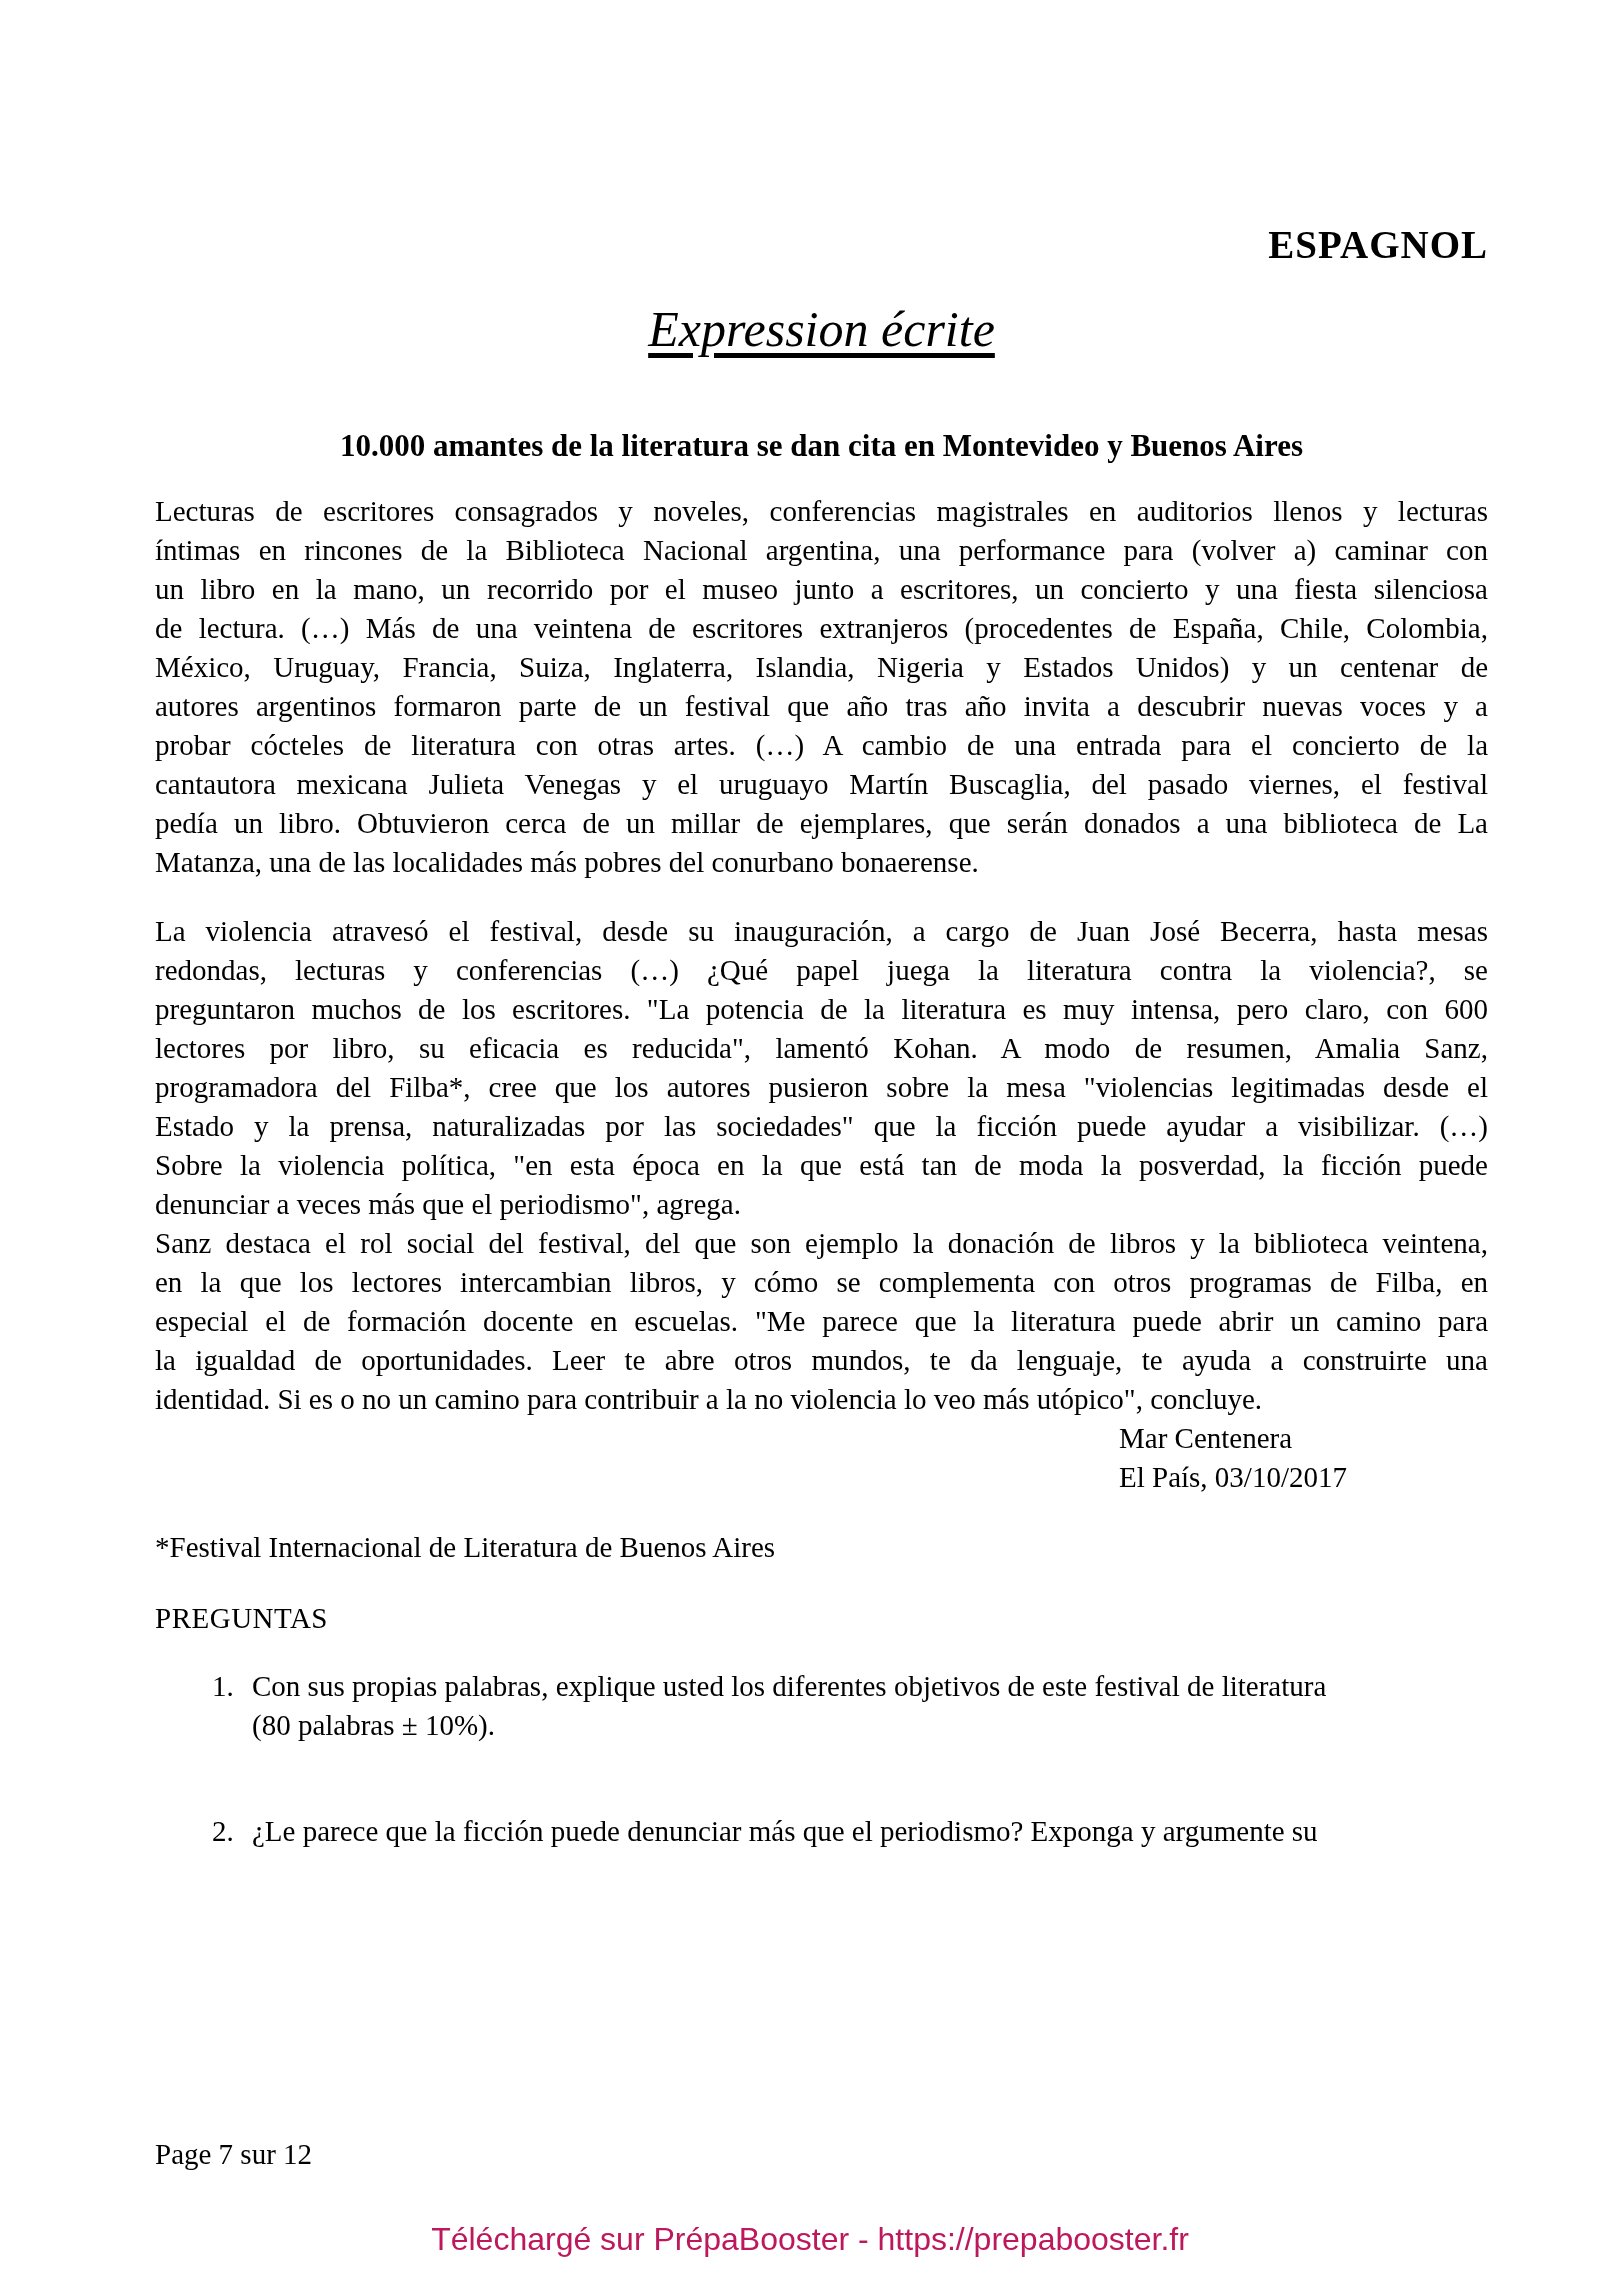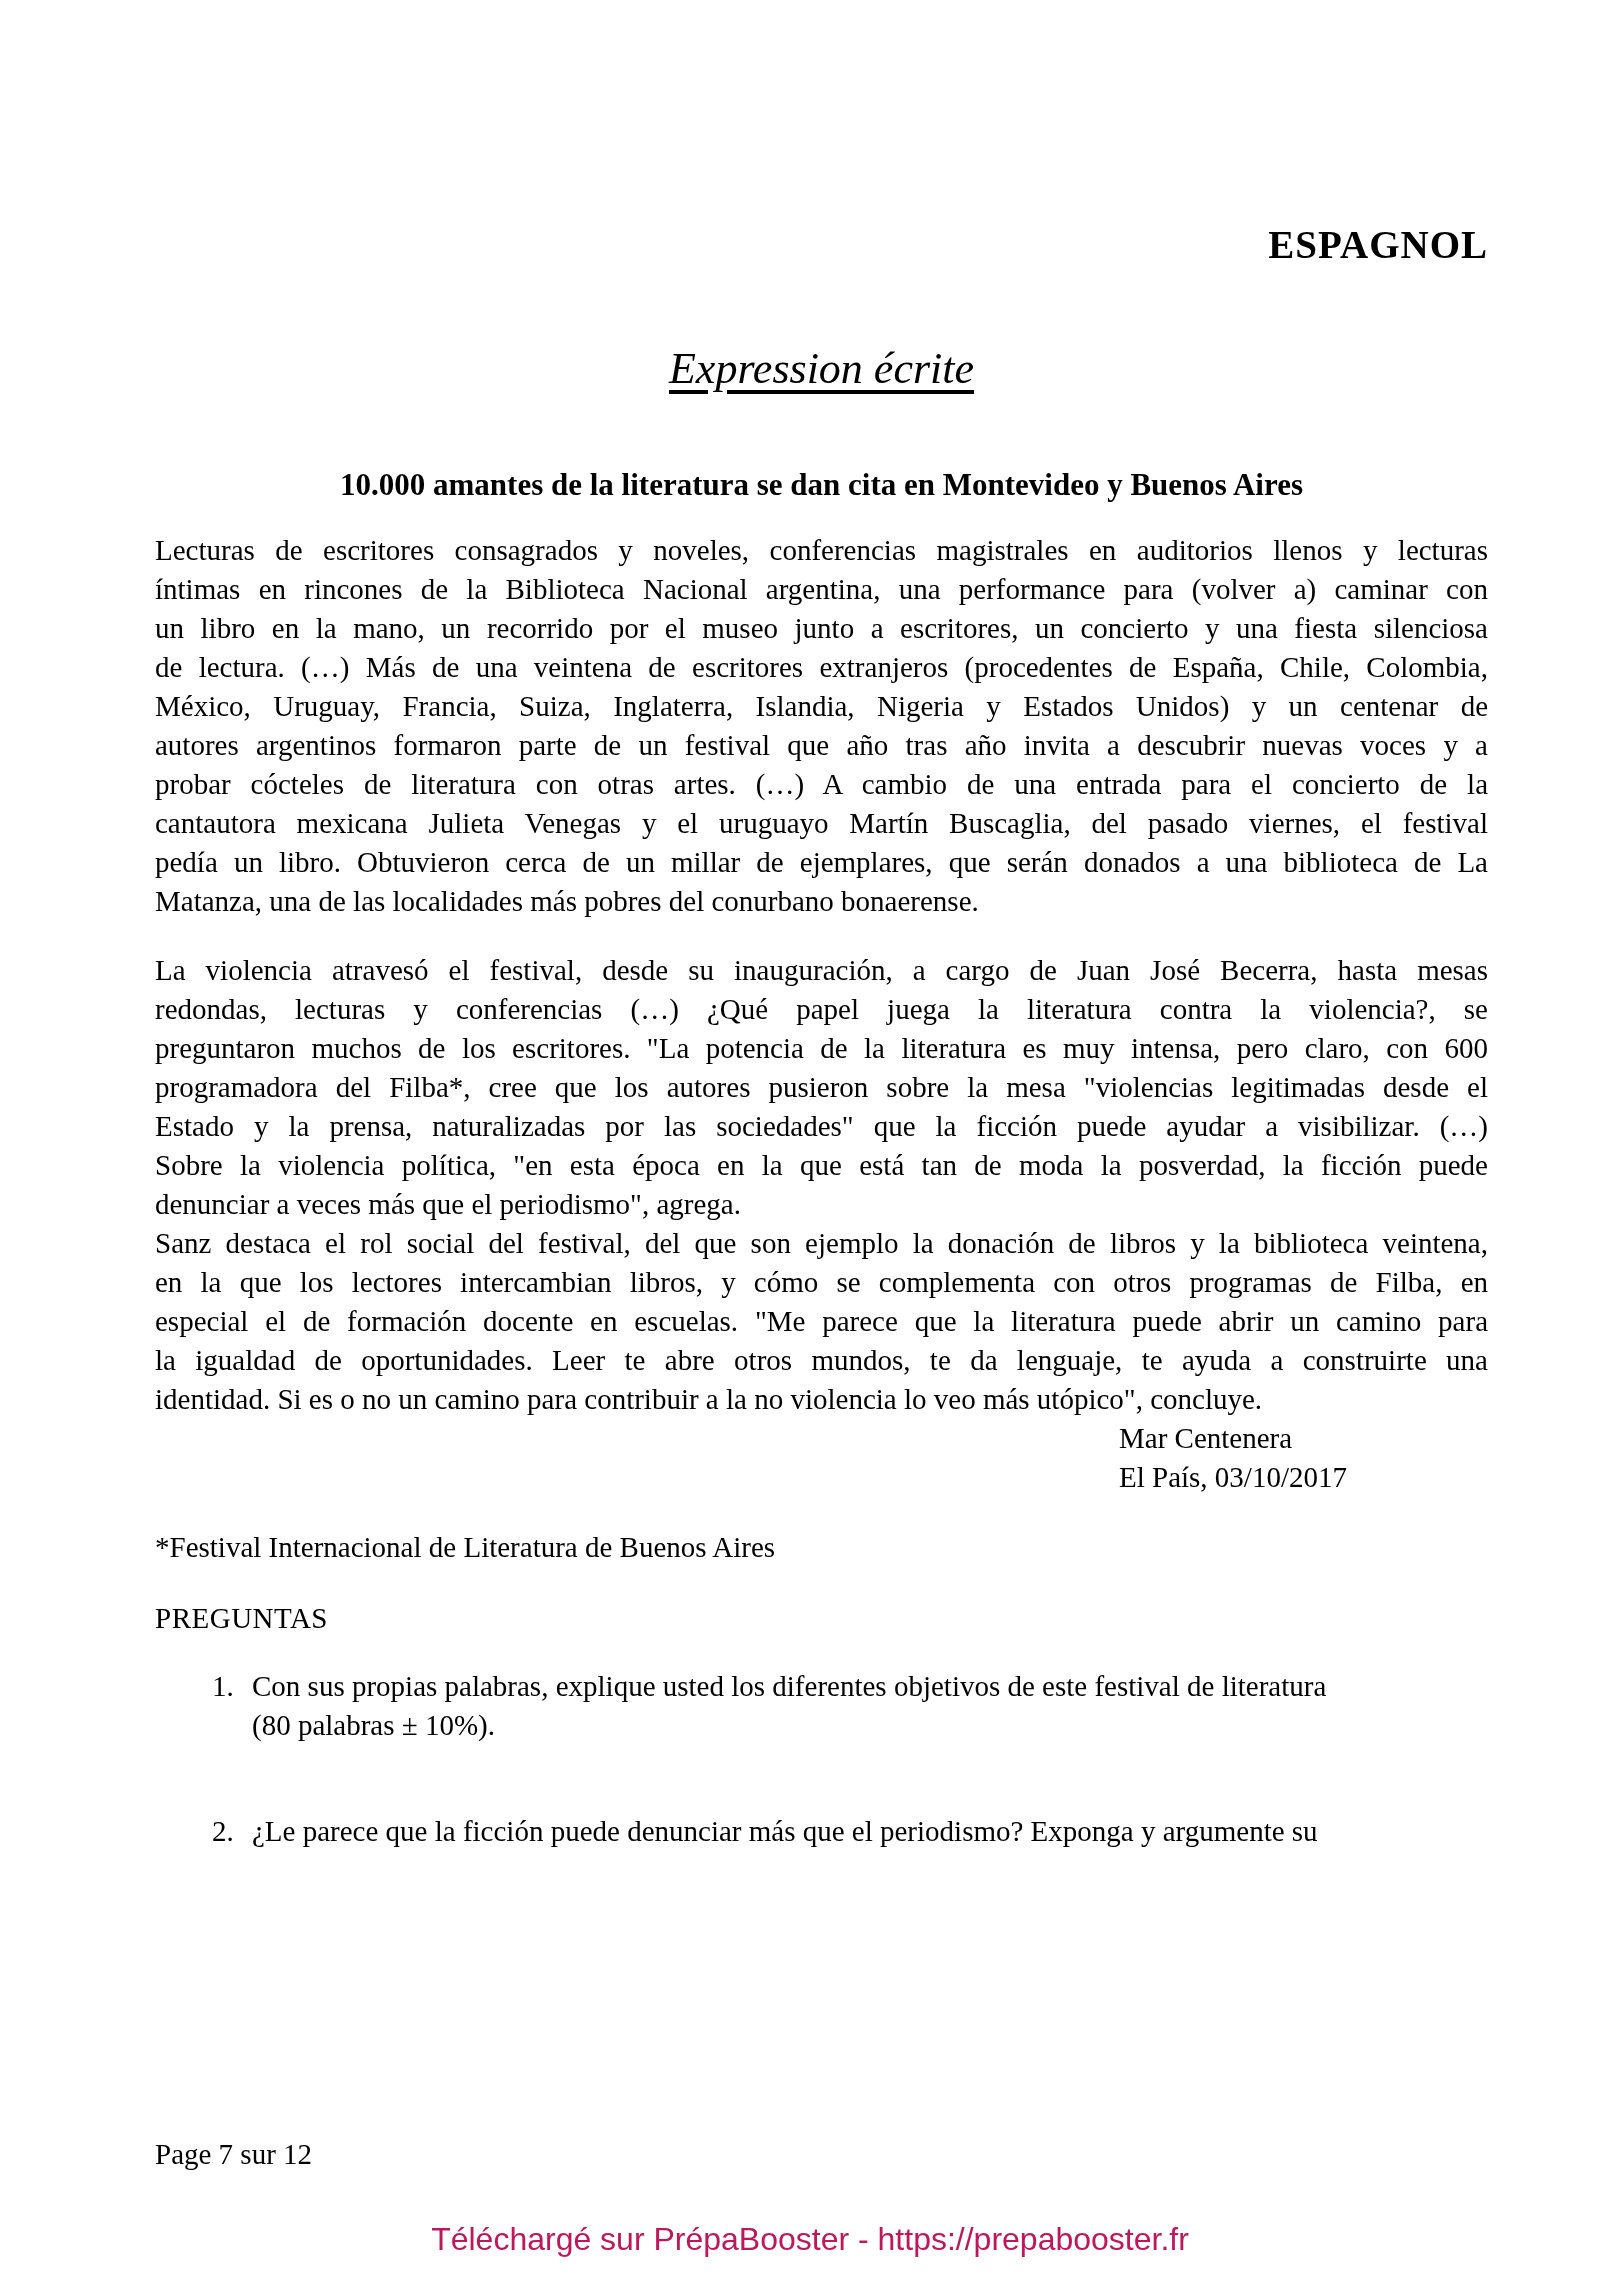--- a/index.html
+++ b/index.html
@@ -22,22 +22,22 @@
   }
   .doc-title {
     margin-top: 223px;
     font-size: 39px;
     line-height: 43px;
     font-weight: bold;
     text-align: right;
     letter-spacing: 1px;
   }
   .doc-subtitle {
-    margin-top: 80px;
-    font-size: 44px;
+    margin-top: 41px;
+    font-size: 50px;
     line-height: 45px;
     font-style: italic;
     text-decoration: underline;
     text-underline-offset: 6.9px;
     text-align: center;
   }
   .article-title {
     margin-top: 74px;
     font-size: 31px;
     line-height: 39px;
@@ -127,20 +127,21 @@
         <div class="tline stretch">probar cócteles de literatura con otras artes. (…) A cambio de una entrada para el concierto de la</div>
         <div class="tline stretch">cantautora mexicana Julieta Venegas y el uruguayo Martín Buscaglia, del pasado viernes, el festival</div>
         <div class="tline stretch">pedía un libro. Obtuvieron cerca de un millar de ejemplares, que serán donados a una biblioteca de La</div>
         <div class="tline">Matanza, una de las localidades más pobres del conurbano bonaerense.</div>
       </div>
 
     <div class="para para-gap">
         <div class="tline stretch">La violencia atravesó el festival, desde su inauguración, a cargo de Juan José Becerra, hasta mesas</div>
         <div class="tline stretch">redondas, lecturas y conferencias (…) ¿Qué papel juega la literatura contra la violencia?, se</div>
         <div class="tline stretch">preguntaron muchos de los escritores. "La potencia de la literatura es muy intensa, pero claro, con 600</div>
+        <div class="tline stretch">lectores por libro, su eficacia es reducida", lamentó Kohan. A modo de resumen, Amalia Sanz,</div>
         <div class="tline stretch">programadora del Filba*, cree que los autores pusieron sobre la mesa "violencias legitimadas desde el</div>
         <div class="tline stretch">Estado y la prensa, naturalizadas por las sociedades" que la ficción puede ayudar a visibilizar. (…)</div>
         <div class="tline stretch">Sobre la violencia política, "en esta época en la que está tan de moda la posverdad, la ficción puede</div>
         <div class="tline">denunciar a veces más que el periodismo", agrega.</div>
       </div>
 
     <div class="para">
         <div class="tline stretch">Sanz destaca el rol social del festival, del que son ejemplo la donación de libros y la biblioteca veintena,</div>
         <div class="tline stretch">en la que los lectores intercambian libros, y cómo se complementa con otros programas de Filba, en</div>
         <div class="tline stretch">especial el de formación docente en escuelas. "Me parece que la literatura puede abrir un camino para</div>

